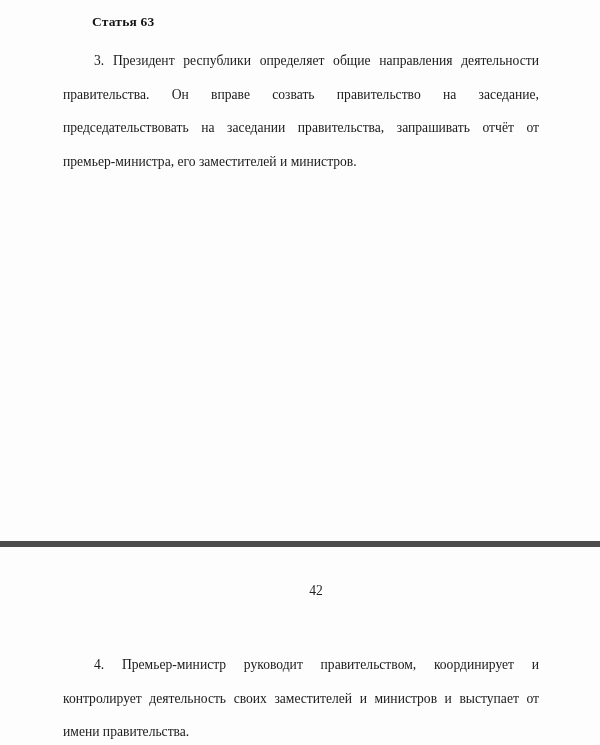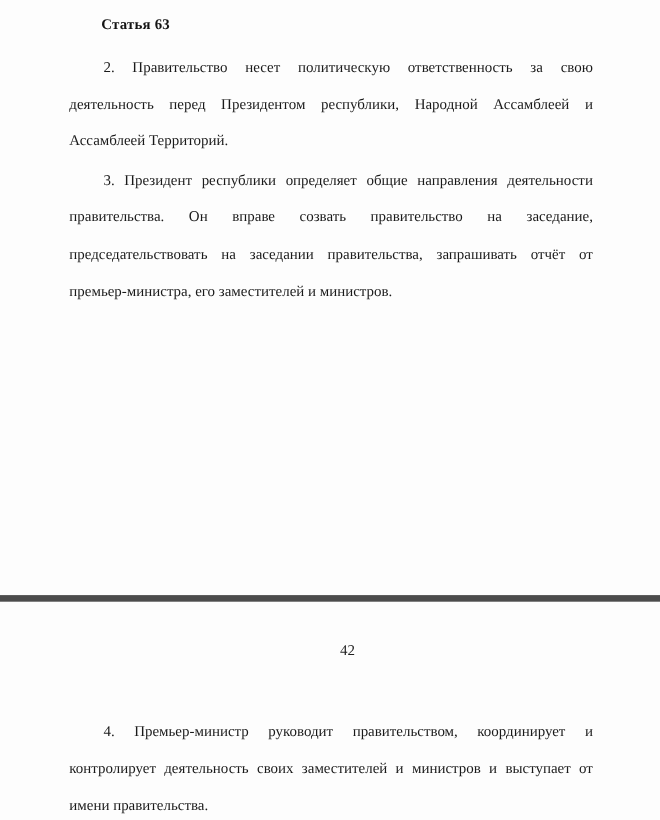--- a/index.html
+++ b/index.html
@@ -100,21 +100,20 @@
 </head>
 <body>
 
 <div class="page">
 
   <div class="page-top">
 
     <div class="article-heading">Статья 63</div>
 
     <div class="body-block">
-      <p class="para">2. Правительство несет политическую ответственность за свою деятельность перед Президентом республики, Народной Ассамблеей и Ассамблеей Территорий.</p>
       <p class="para">3. Президент республики определяет общие направления деятельности правительства. Он вправе созвать правительство на заседание, председательствовать на заседании правительства, запрашивать отчёт от премьер-министра, его заместителей и министров.</p>
     </div>
 
   </div>
 
   <div class="page-separator"></div>
 
   <div class="page-number">42</div>
 
   <div class="page-bottom">

